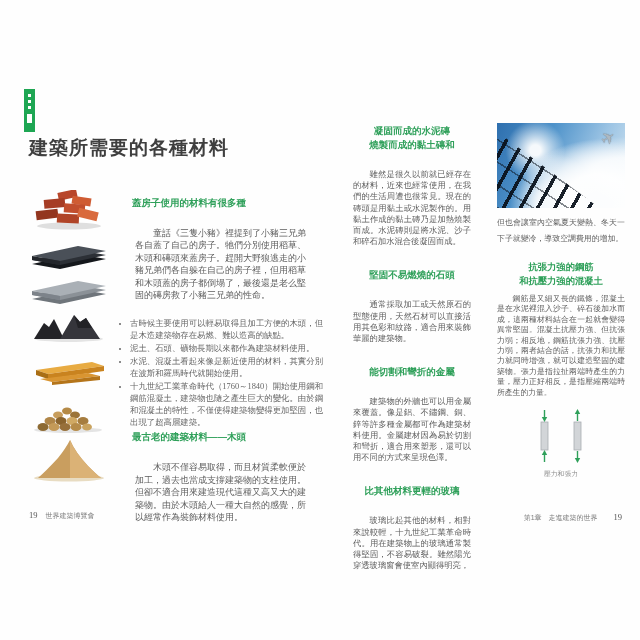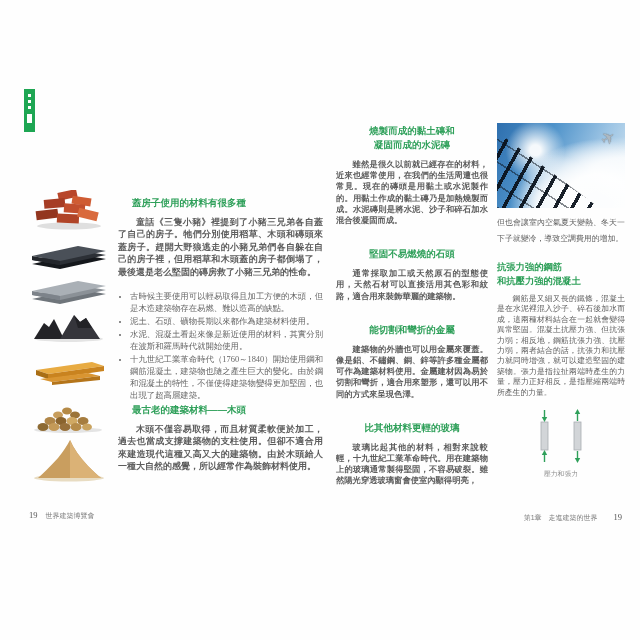--- a/index.html
+++ b/index.html
@@ -19,21 +19,21 @@
   .material{position:absolute;left:0;width:78px;}
   .m1{top:0;height:40px;} .m2{top:55px;height:26px;} .m3{top:90px;height:26px;}
   .m4{top:120px;height:32px;} .m5{top:170px;height:26px;} .m6{top:210px;height:34px;}
   .m7{top:246px;height:46px;}
   .material svg{width:100%;height:100%;display:block;}
 
   .left-col{position:absolute;left:118px;top:197px;width:205px;}
   .sec-heading{font-family:"Liberation Sans", sans-serif;font-weight:bold;color:#2fa05a;
                font-size:9.5px;margin:0 0 6px 14px;}
   .body-p{font-size:9px;line-height:12.4px;color:#5d5d5d;text-align:justify;
-          text-indent:2em;margin:0;font-weight:bold;}
+          text-indent:2em;margin:17px;}
   .bullet-list{margin:13px 0 0 0;padding:0 0 0 12px;font-size:8.4px;line-height:12px;
                color:#666;}
   .bullet-list li{margin:0 0 1px 0;text-align:justify;}
   .heading2{margin-top:2px;}
 
   
   .rcol1{position:absolute;left:336px;top:124px;width:152px;}
   .rcol1 .sec-heading{text-align:center;margin:0 0 7px 0;line-height:14px;}
   .rcol1 .sec-heading span{display:block;}
   .rcol1 .body-p{font-size:8.3px;line-height:11.2px;margin-bottom:21px;}
@@ -52,21 +52,21 @@
          background:repeating-linear-gradient(119deg, rgba(8,16,26,.93) 0 3.5px, rgba(0,0,0,0) 3.5px 15px);
          clip-path:polygon(0 10%, 80% 100%, 0 100%);}
   .photo .mullions{position:absolute;inset:0;
          background:repeating-linear-gradient(33deg, rgba(10,18,28,.5) 0 1.5px, rgba(0,0,0,0) 1.5px 19px);
          clip-path:polygon(0 10%, 80% 100%, 0 100%);}
   .plane{position:absolute;right:10px;top:5px;font-size:17px;color:#aeb9c2;
          transform:rotate(-32deg);text-shadow:0 0 1px #5d6a74;
          font-family:"DejaVu Sans", sans-serif;}
   .note-p{font-size:7.9px;line-height:16px;color:#5d5d5d;text-align:justify;margin:7px 0 0 0;}
   .rebar-heading{font-family:"Liberation Sans", sans-serif;font-weight:bold;color:#2fa05a;
-                 font-size:9.3px;line-height:14px;text-align:left;margin-top:13px;}
+                 font-size:9.3px;line-height:14px;text-align:center;margin-top:13px;}
   .rebar-heading span{display:block;}
   .rebar-body{font-size:7.8px;line-height:10.4px;color:#5d5d5d;text-align:justify;
               text-indent:2em;margin:6px 0 0 0;}
   .diagram{margin-top:10px;text-align:center;}
   .diagram svg{width:96px;height:56px;}
   .diagram-caption{font-size:6.8px;color:#8d8d8d;text-align:center;margin-top:1px;
                    font-family:"Liberation Sans", sans-serif;}
 
   
   .footer-left{position:absolute;left:29px;top:510px;font-size:7px;color:#7c7c7c;
@@ -82,20 +82,21 @@
 
 <div class="spread">
 
   <div class="chapter-tab">
     <div class="tab-dot"></div>
     <div class="tab-dot"></div>
     <div class="tab-dot"></div>
     <div class="tab-notch"></div>
   </div>
 
+  <div class="page-title">建築所需要的各種材料</div>
 
   <div class="materials">
     <div class="material m1">
       <svg viewBox="0 0 78 40">
         <ellipse cx="39" cy="36" rx="32" ry="3.5" fill="rgba(0,0,0,0.12)"></ellipse>
         <rect x="28" y="1" width="19" height="8" fill="#b8462b" transform="rotate(-12 37 5)"></rect>
         <rect x="42" y="7" width="19" height="8" fill="#cf5c33" transform="rotate(9 51 11)"></rect>
         <rect x="14" y="9" width="21" height="9" fill="#a63d25" transform="rotate(-5 24 13)"></rect>
         <rect x="34" y="14" width="21" height="9" fill="#c24f2e" transform="rotate(4 44 18)"></rect>
         <rect x="6" y="20" width="22" height="9" fill="#93361f" transform="rotate(-7 17 24)"></rect>
@@ -170,22 +171,22 @@
       <li>泥土、石頭、礦物長期以來都作為建築材料使用。</li>
       <li>水泥、混凝土看起來像是新近使用的材料，其實分別在波斯和羅馬時代就開始使用。</li>
       <li>十九世紀工業革命時代（1760～1840）開始使用鋼和鋼筋混凝土，建築物也隨之產生巨大的變化。由於鋼和混凝土的特性，不僅使得建築物變得更加堅固，也出現了超高層建築。</li>
     </ul>
     <div class="sec-heading heading2">最古老的建築材料——木頭</div>
     <p class="body-p">木頭不僅容易取得，而且材質柔軟便於加工，過去也當成支撐建築物的支柱使用。但卻不適合用來建造現代這種又高又大的建築物。由於木頭給人一種大自然的感覺，所以經常作為裝飾材料使用。</p>
   </div>
 
   <div class="rcol1">
     <div class="sec-heading">
+      <span>凝固而成的水泥磚</span>
       <span>燒製而成的黏土磚和</span>
-      <span>凝固而成的水泥磚</span>
     </div>
     <p class="body-p">雖然是很久以前就已經存在的材料，近來也經常使用，在我們的生活周遭也很常見。現在的磚頭是用黏土或水泥製作的。用黏土作成的黏土磚乃是加熱燒製而成。水泥磚則是將水泥、沙子和碎石加水混合後凝固而成。</p>
 
     <div class="sec-heading">
       <span>堅固不易燃燒的石頭</span>
     </div>
     <p class="body-p">通常採取加工或天然原石的型態使用，天然石材可以直接活用其色彩和紋路，適合用來裝飾華麗的建築物。</p>
 
     <div class="sec-heading">
       <span>能切割和彎折的金屬</span>

